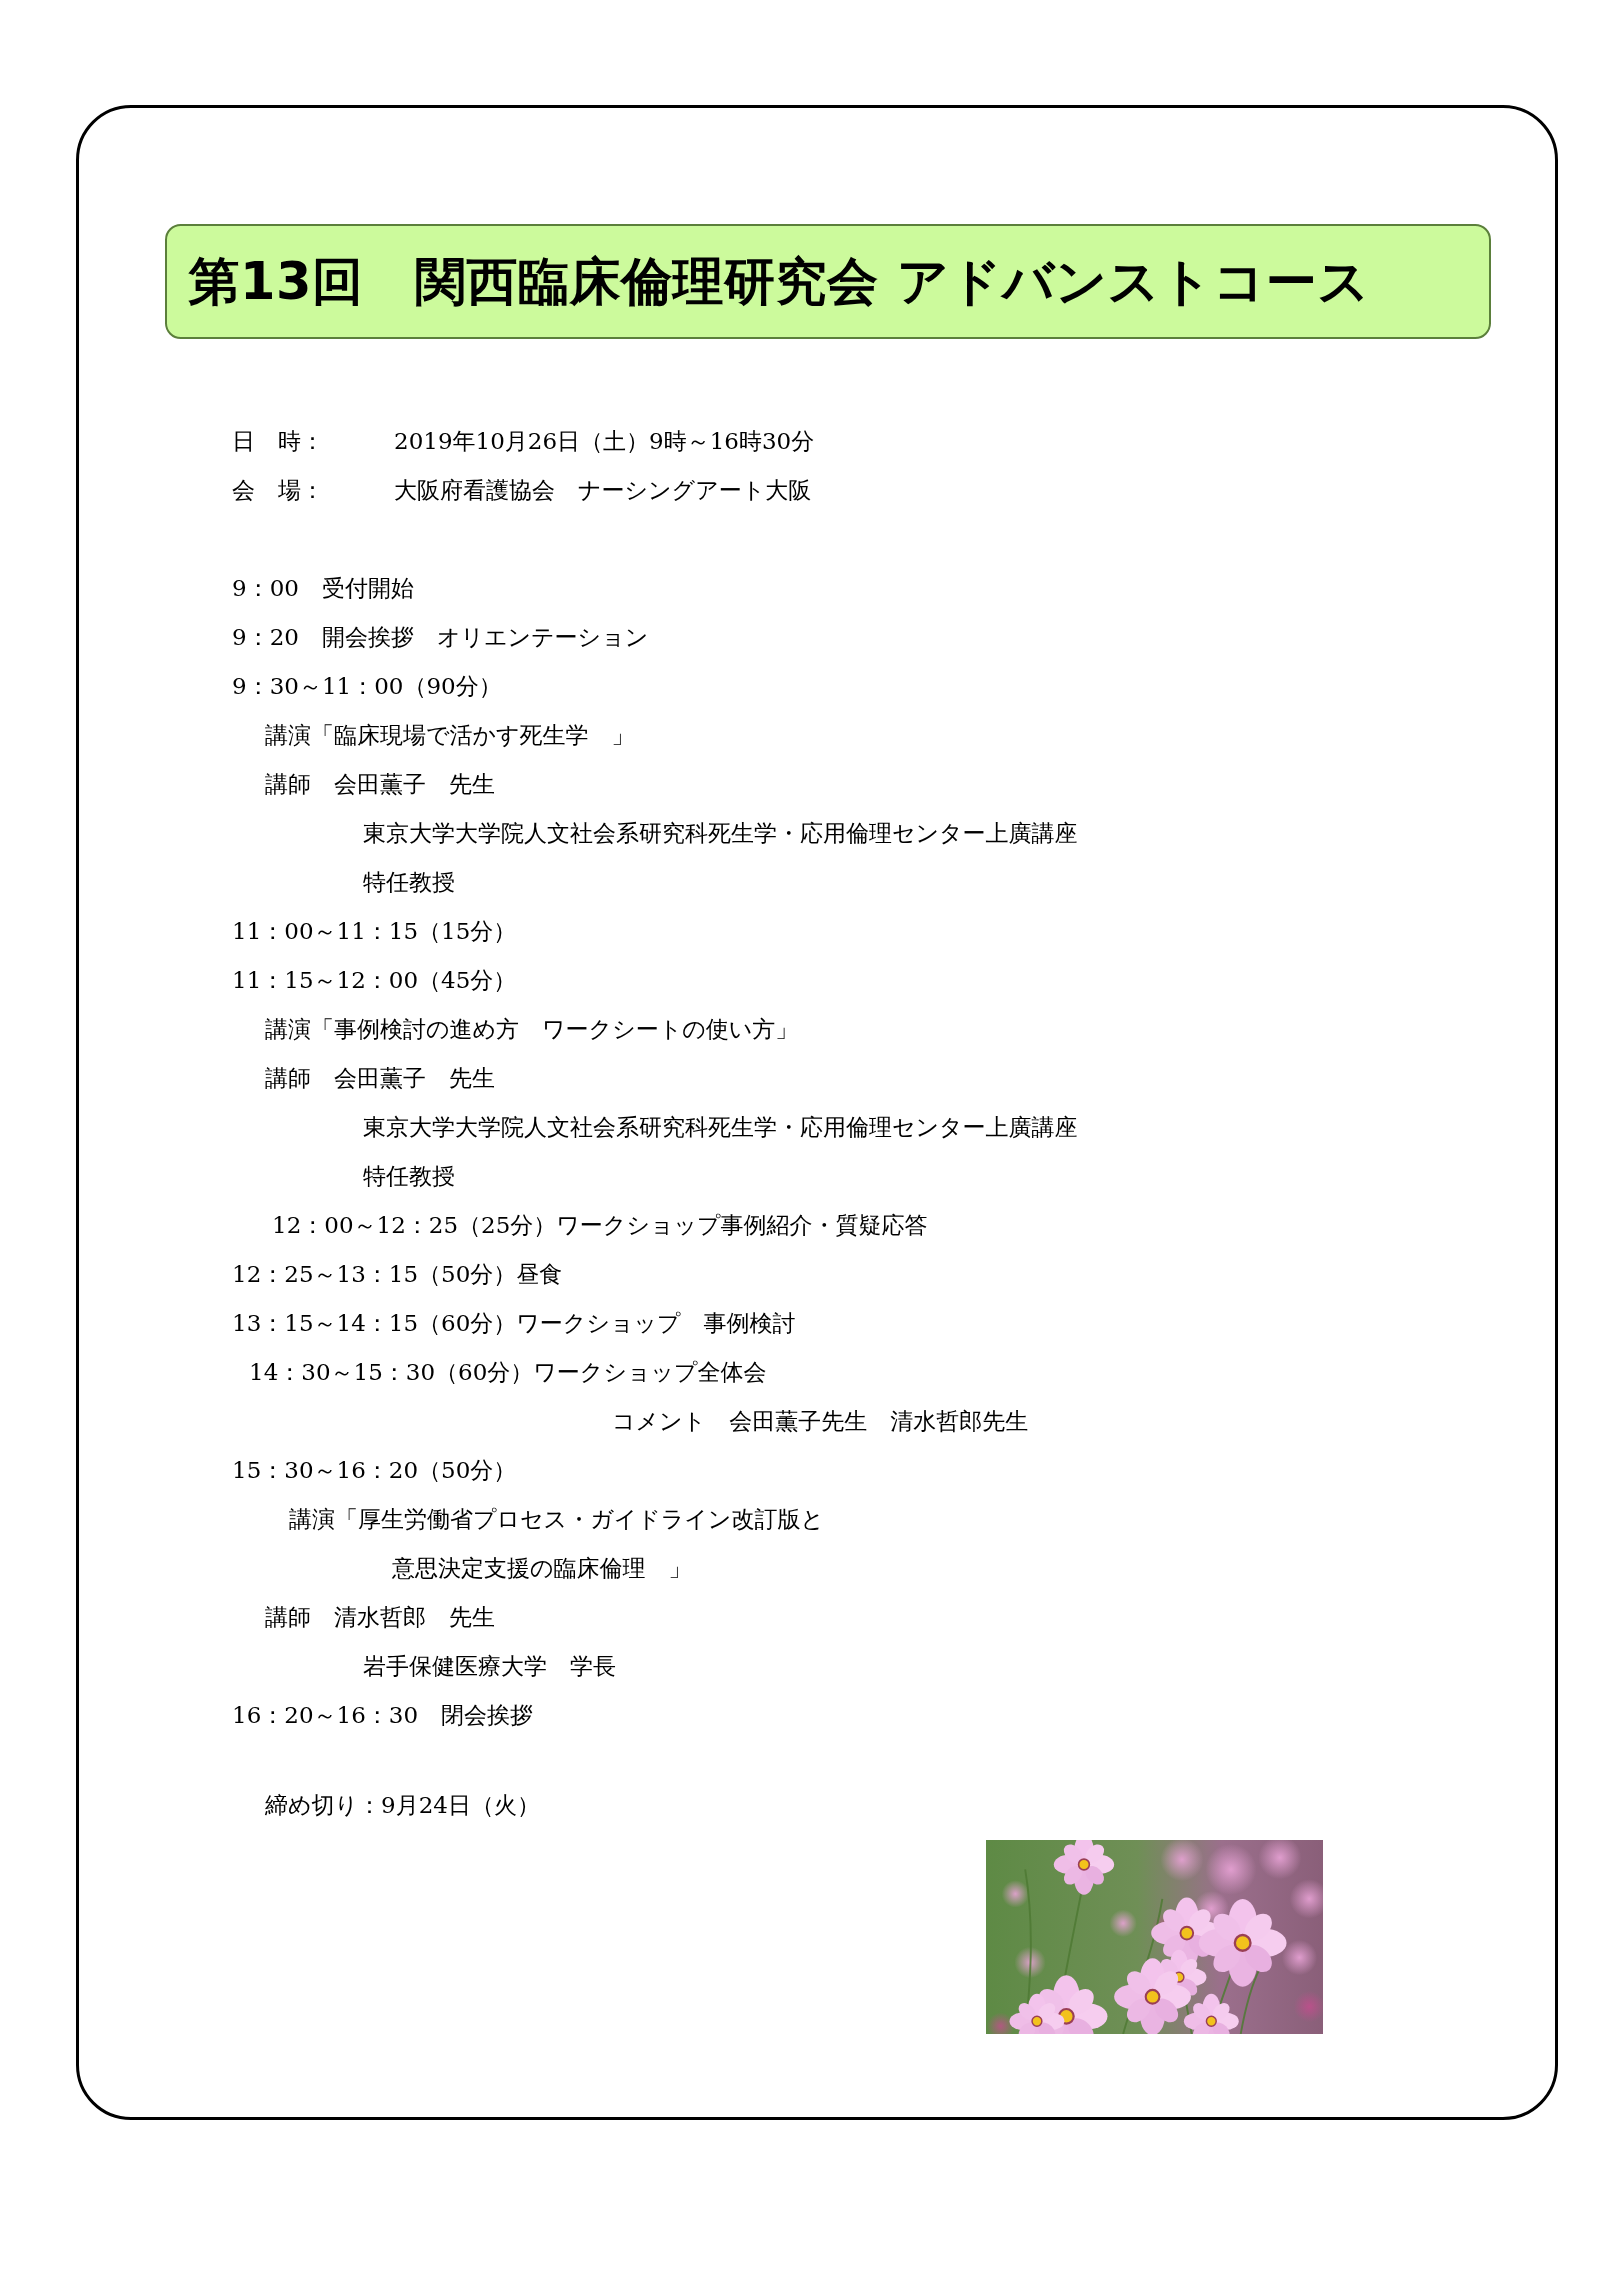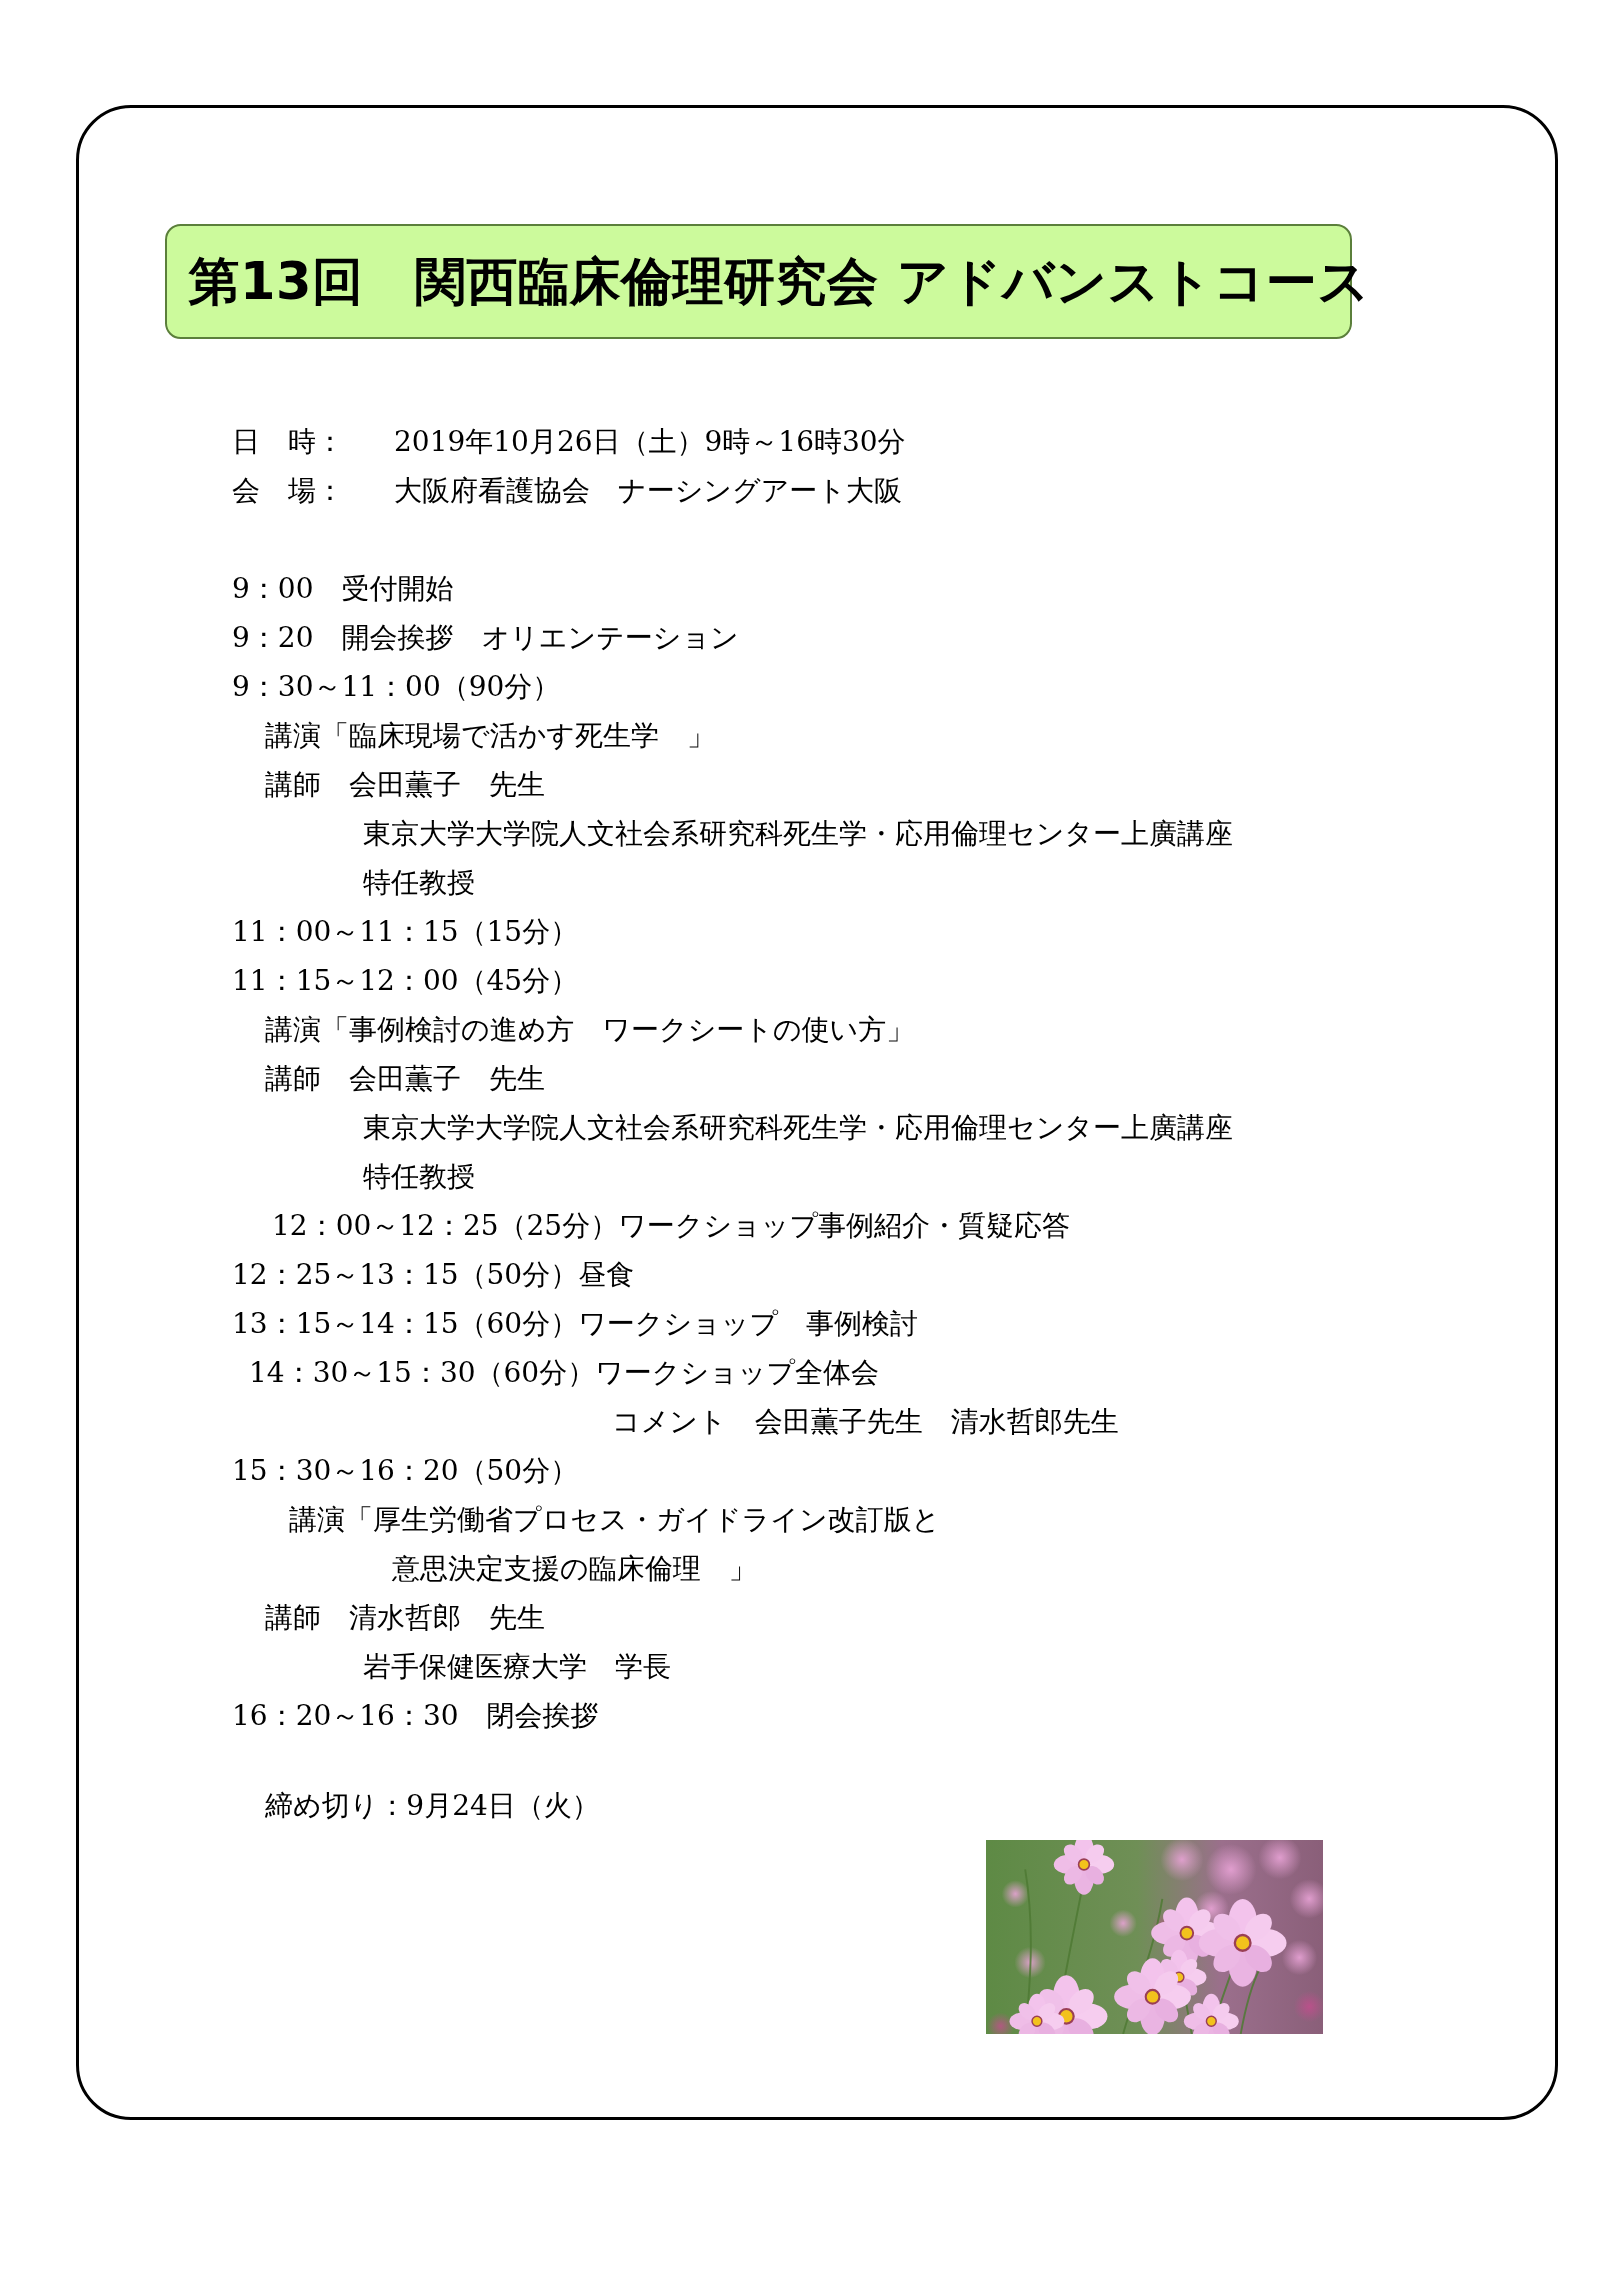--- a/index.html
+++ b/index.html
@@ -22,21 +22,21 @@
       width: 1482px;
       height: 2015px;
       border: 3.9px solid #000;
       border-radius: 55px;
       box-sizing: border-box;
     }
     .title-box {
       position: absolute;
       left: 165px;
       top: 224px;
-      width: 1187px;
+      width: 1326px;
       height: 115px;
       background: #ccfa9c;
       border: 2.9px solid #5b7f3b;
       border-radius: 15.7px;
       box-sizing: border-box;
       display: flex;
       align-items: center;
     }
     .title-text {
       position: absolute;
@@ -45,21 +45,21 @@
       transform: translateY(-50%);
       font-family: "DejaVu Sans", "Liberation Sans", sans-serif;
       font-size: 51px;
       font-weight: bold;
       letter-spacing: 0.5px;
       white-space: pre;
       color: #000;
     }
     .line {
       position: absolute;
-      font-size: 28px;
+      font-size: 23px;
       line-height: 39px;
       white-space: pre;
       transform: translateY(-50%);
     }
     .photo {
       position: absolute;
       left: 986px;
       top: 1840px;
       width: 337px;
       height: 194px;

